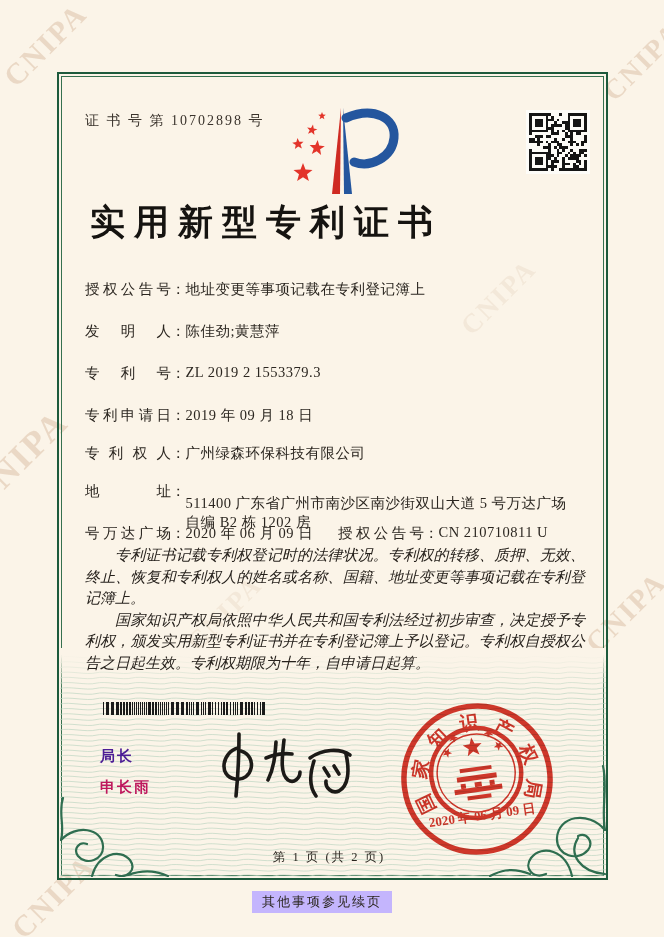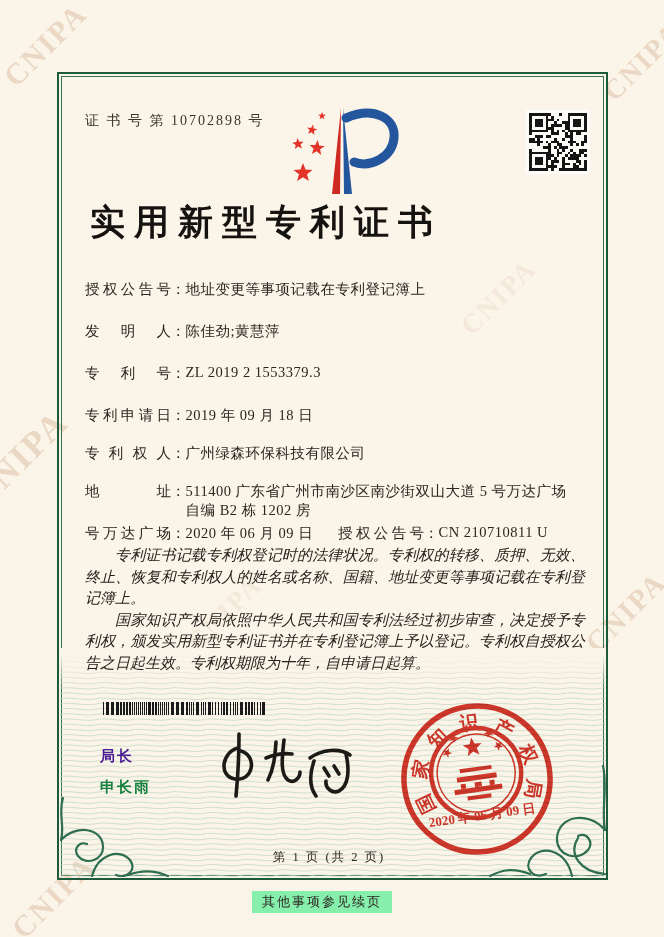--- a/index.html
+++ b/index.html
@@ -39,50 +39,50 @@
   }
   
   .fields { position:absolute; left:85px; top:280px; width:505px; z-index:3; }
   .frow { position:absolute; left:0; font-size:14.5px; color:#2b2620; white-space:nowrap; }
   .flabel {
     display:inline-block; width:86px; text-align:justify; text-align-last:justify;
     vertical-align:top;
   }
   .fcolon { display:inline-block; vertical-align:top; }
   .fval { display:inline-block; vertical-align:top; letter-spacing:0.5px; }
-  .addr-lines { display:inline-block; vertical-align:top; letter-spacing:0.5px; white-space:normal; width:395px; }
+  .addr-lines { display:inline-block; vertical-align:top; letter-spacing:0.5px; white-space:normal; width:395px;margin-top:12px; }
   .grant2 { position:absolute; left:253px; top:0; }
   
   .paras {
     position:absolute; left:85px; top:545px; width:500px; z-index:3;
     font-size:15px; font-style:italic; color:#26211c; line-height:21.5px;
     text-align:justify;
   }
   .paras p { text-indent:2em; }
   
   .band { position:absolute; left:60px; top:648px; width:546px; height:229px; z-index:2; overflow:hidden; }
   .band-fade { position:absolute; left:0; top:0; width:100%; height:42px;
     background:linear-gradient(180deg,#fbf4e8 15%,rgba(251,244,232,0)); }
   
   .barcode { position:absolute; left:103px; top:702px; width:168px; height:13px; z-index:3; }
   .barcode svg { width:168px; height:13px; display:block; }
   
   .signer-title { position:absolute; left:100px; top:747px; font-family:"Liberation Sans","DejaVu Sans",sans-serif;
     font-size:15px; font-weight:600; color:#4c1d95; z-index:3; letter-spacing:2px; }
   .signer-name  { position:absolute; left:100px; top:778px; font-family:"Liberation Sans","DejaVu Sans",sans-serif;
-    font-size:15px; font-weight:600; color:#15803d; z-index:3; letter-spacing:2px; }
+    font-size:15px; font-weight:600; color:#be185d; z-index:3; letter-spacing:2px; }
   .signature { position:absolute; left:208px; top:728px; z-index:4; }
   
   .seal { position:absolute; left:399px; top:701px; width:156px; height:156px; z-index:5;
     transform:rotate(-8deg); opacity:0.92; mix-blend-mode:multiply; }
   
   .page-no { position:absolute; left:0; top:849px; width:658px; text-align:center;
     font-size:12.5px; color:#2b2620; letter-spacing:2px; z-index:3; }
   .cont-note { position:absolute; left:252px; top:891px; font-size:13px; color:#2b2620;
-    letter-spacing:2px; background:#86efac; padding:2px 10px; z-index:3; }
+    letter-spacing:2px; background:#c4b5fd; padding:2px 10px; z-index:3; }
 </style>
 </head>
 <body>
 
 <div class="page">
 
   <div class="wm" style="left:-6px; top:28px; font-size:30px;">CNIPA</div>
   <div class="wm" style="left:594px; top:46px; font-size:28px;">CNIPA</div>
   <div class="wm faint" style="left:452px; top:282px; font-size:27px;">CNIPA</div>
   <div class="wm" style="left:-42px; top:438px; font-size:36px;">CNIPA</div>

